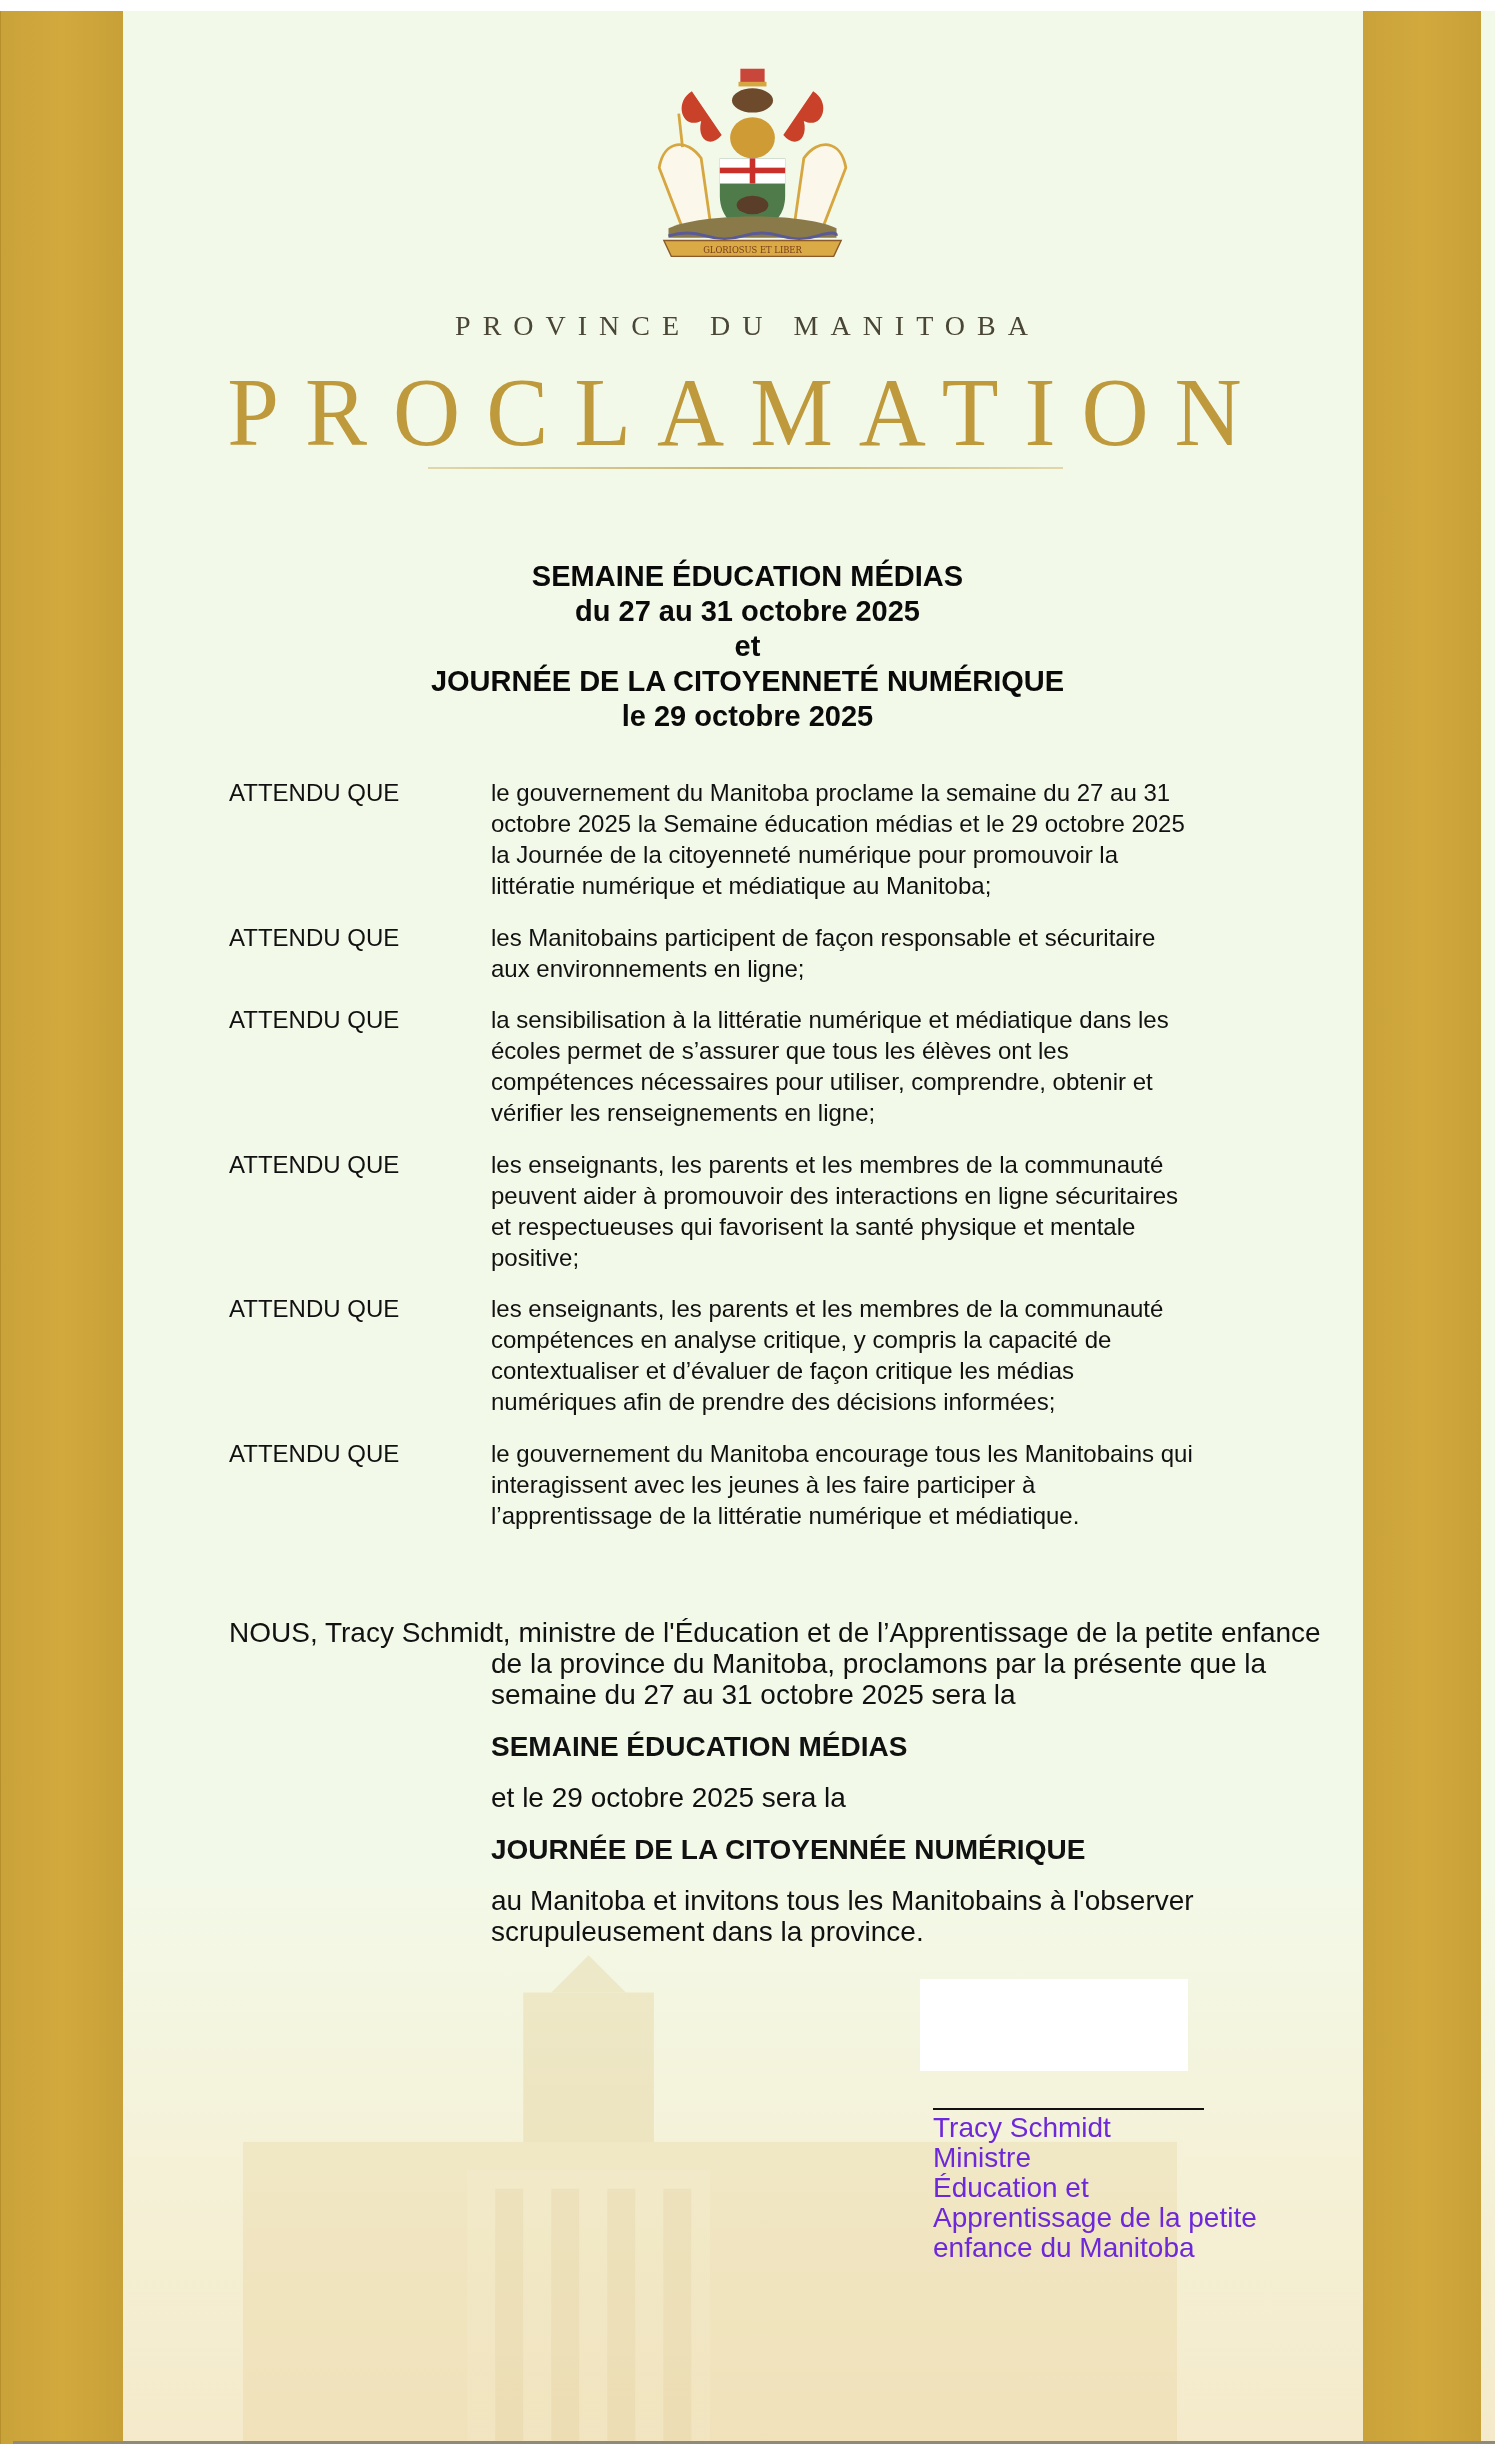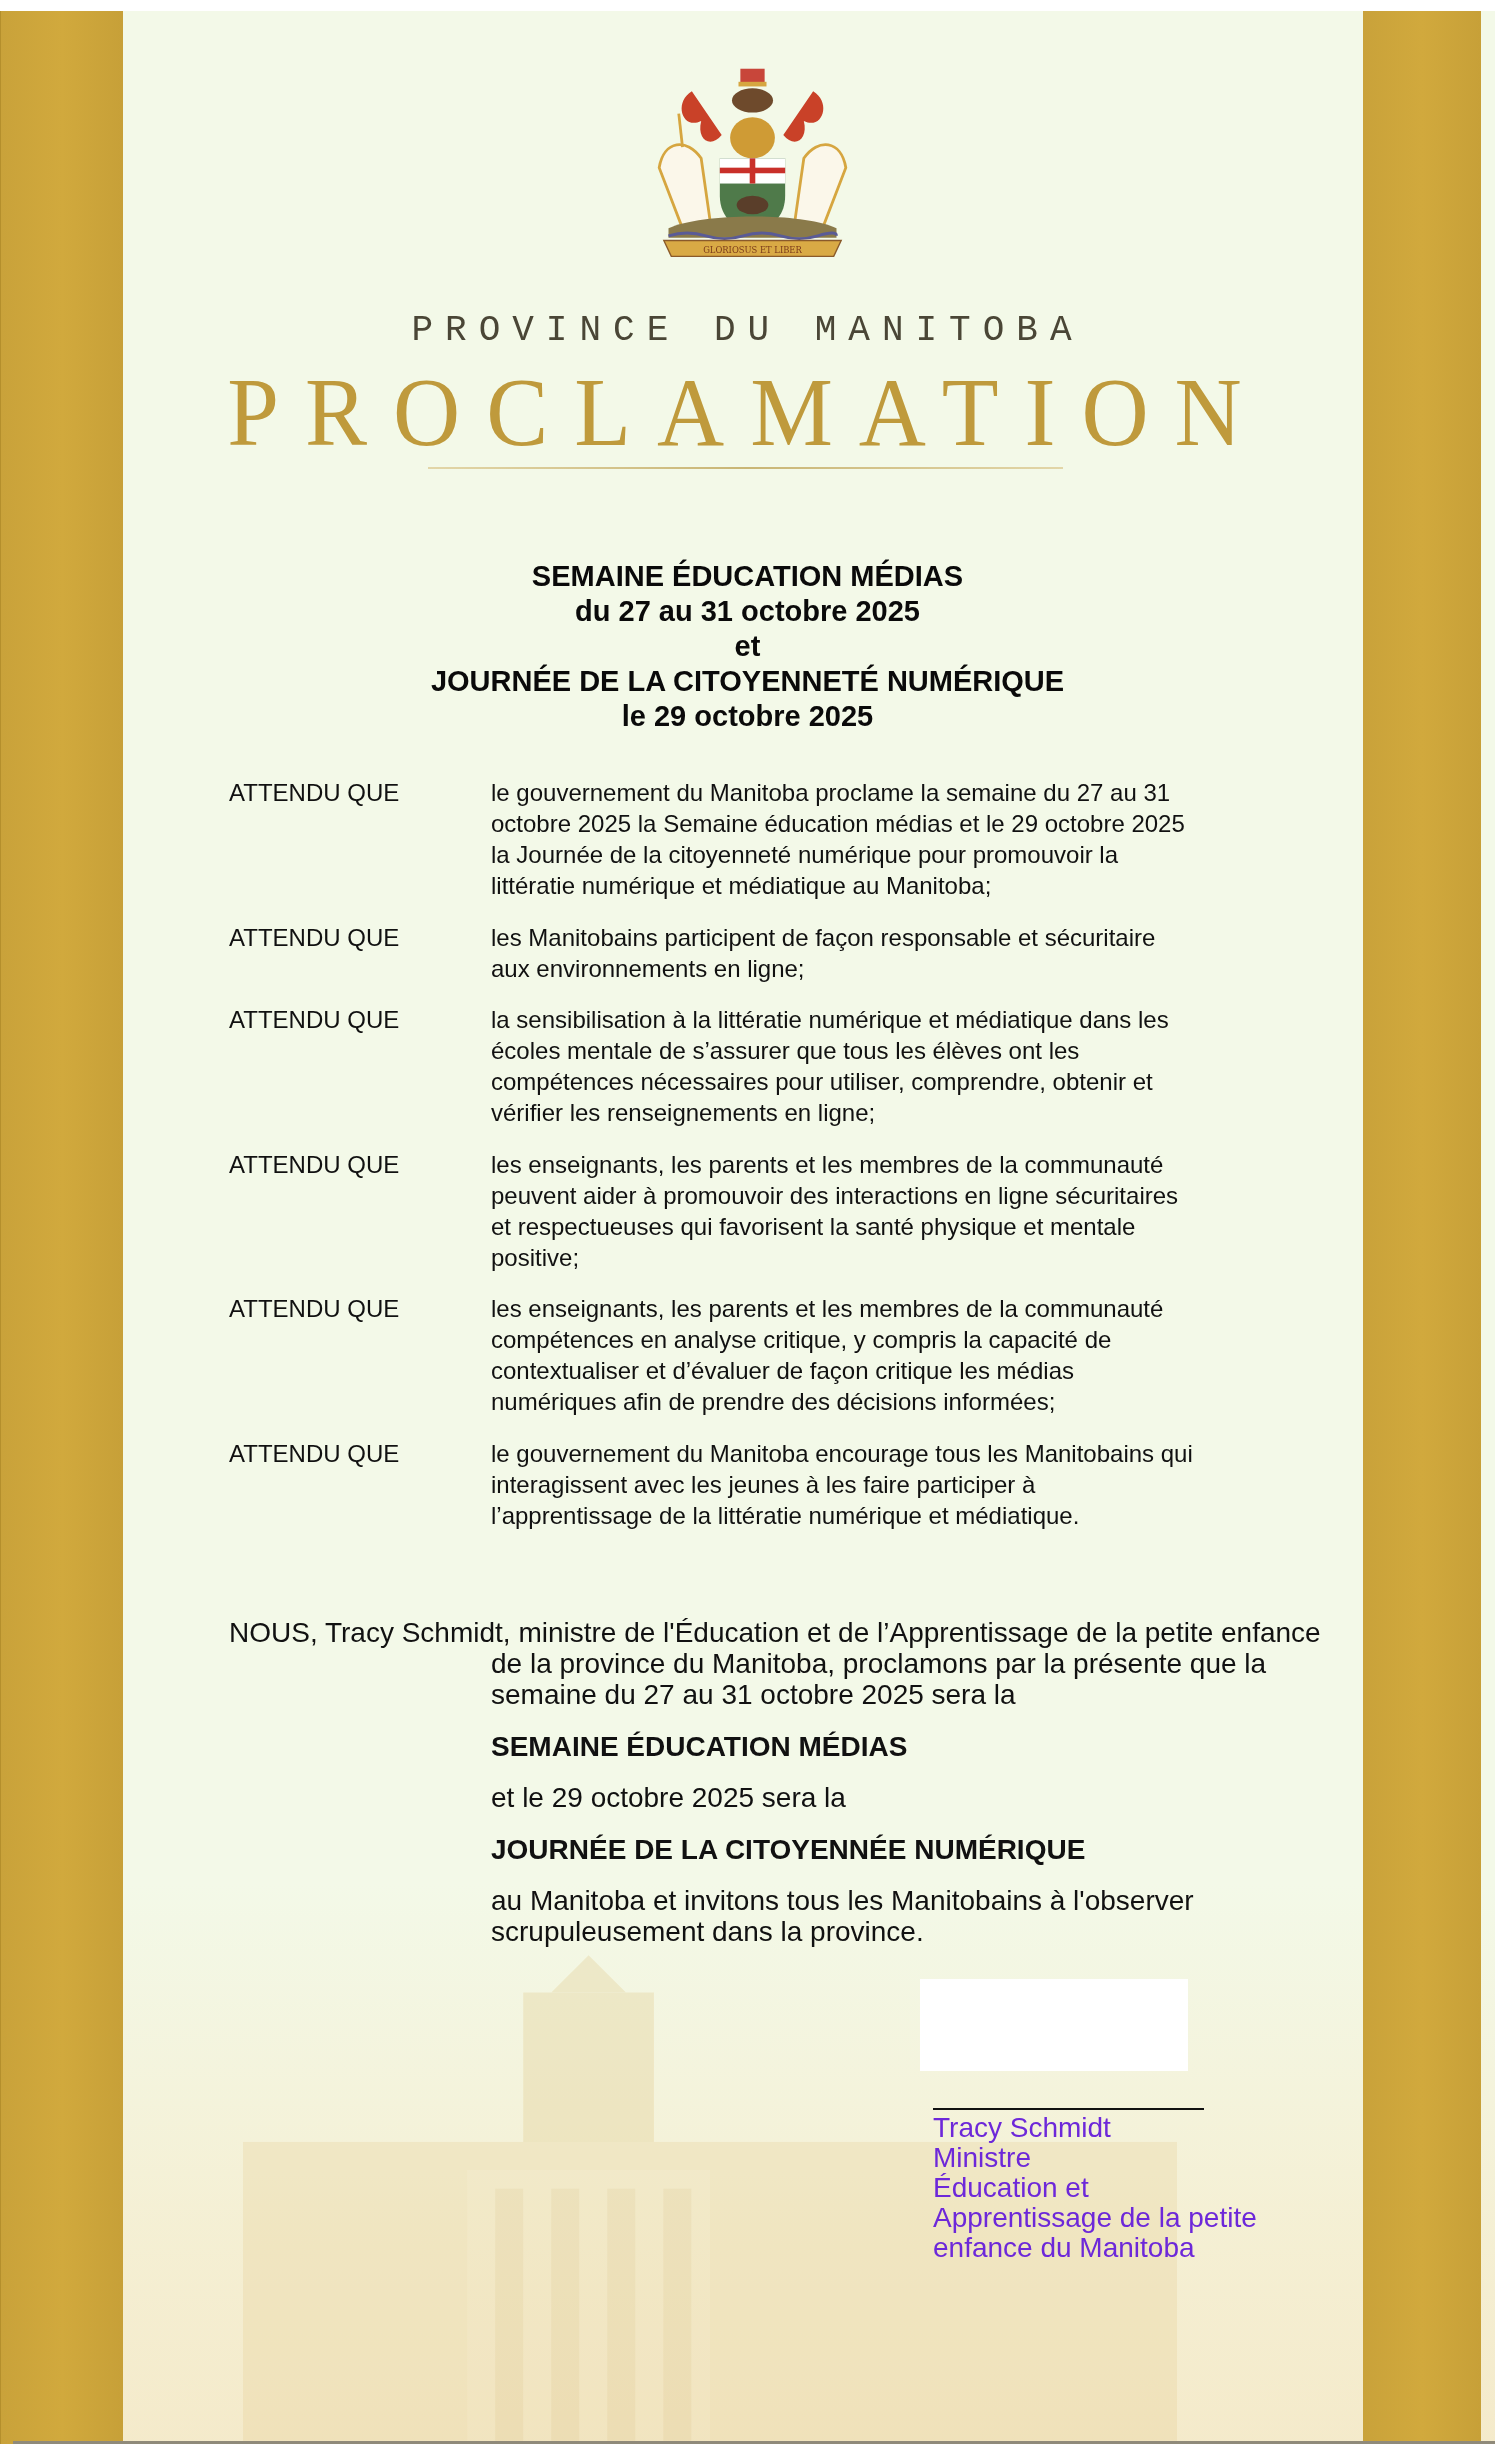--- a/index.html
+++ b/index.html
@@ -19,21 +19,21 @@
     background: linear-gradient(180deg, rgba(243,249,232,0) 0%, rgba(246,232,196,0.55) 60%, rgba(245,228,190,0.7) 100%);
   }
   .building {
     position: absolute; left: 243px; top: 1944px; width: 934px; height: 486px; opacity: 0.22;
   }
   .bottom-edge { position: absolute; left: 13px; right: 0; bottom: 0; height: 2.8px; background: #8f8a7a; }
 
   .crest { position: absolute; left: 645px; top: 65px; width: 215px; height: 196px; }
   .province {
     position: absolute; left: 0; width: 1495px; top: 310px; text-align: center;
-    font-family: Liberation Mono, monospace; font-size: 36px; letter-spacing: 12px; color: #4a4636;
+    font-family: Liberation Serif, serif; font-size: 28px; letter-spacing: 12px; color: #4a4636;
   }
   .procl {
     position: absolute; left: 0; width: 1495px; top: 358px; text-align: center;
     font-family: "Liberation Serif", serif; font-size: 93px; letter-spacing: 26px; color: #bf9a3c;
     transform: scaleY(1.05);
   }
   .rule {
     position: absolute; left: 428px; top: 467px; width: 635px; height: 1.9px;
     background: linear-gradient(90deg, #e2d6a8, #c9b675 50%, #e2d6a8);
   }
@@ -146,21 +146,21 @@
     <div class="label">ATTENDU QUE</div>
     <div class="body">
       <div>les Manitobains participent de façon responsable et sécuritaire</div>
       <div>aux environnements en ligne;</div>
     </div>
   </div>
   <div class="clause">
     <div class="label">ATTENDU QUE</div>
     <div class="body">
       <div>la sensibilisation à la littératie numérique et médiatique dans les</div>
-      <div>écoles mentale de s’assurer que tous les élèves ont les</div>
+      <div>écoles permet de s’assurer que tous les élèves ont les</div>
       <div>compétences nécessaires pour utiliser, comprendre, obtenir et</div>
       <div>vérifier les renseignements en ligne;</div>
     </div>
   </div>
   <div class="clause">
     <div class="label">ATTENDU QUE</div>
     <div class="body">
       <div>les enseignants, les parents et les membres de la communauté</div>
       <div>peuvent aider à promouvoir des interactions en ligne sécuritaires</div>
       <div>et respectueuses qui favorisent la santé physique et mentale</div>

